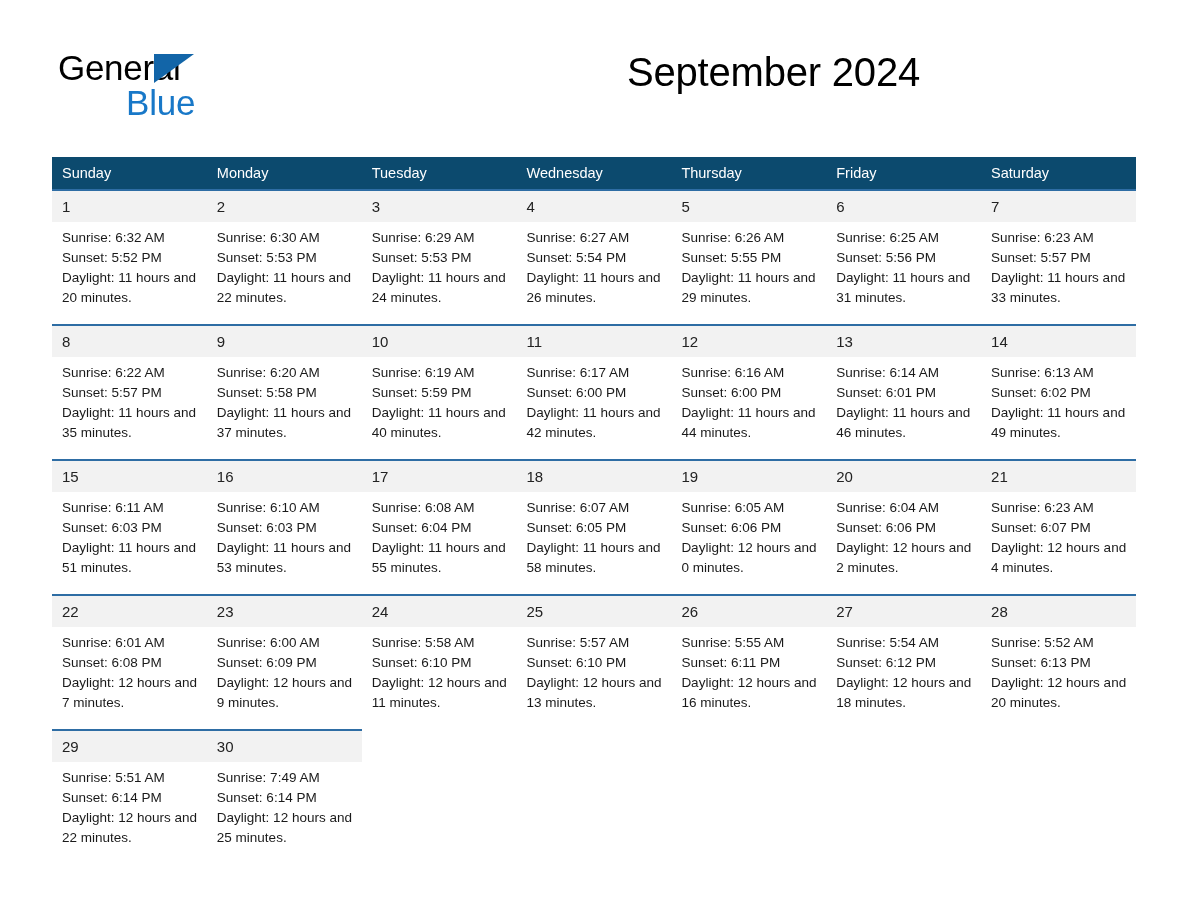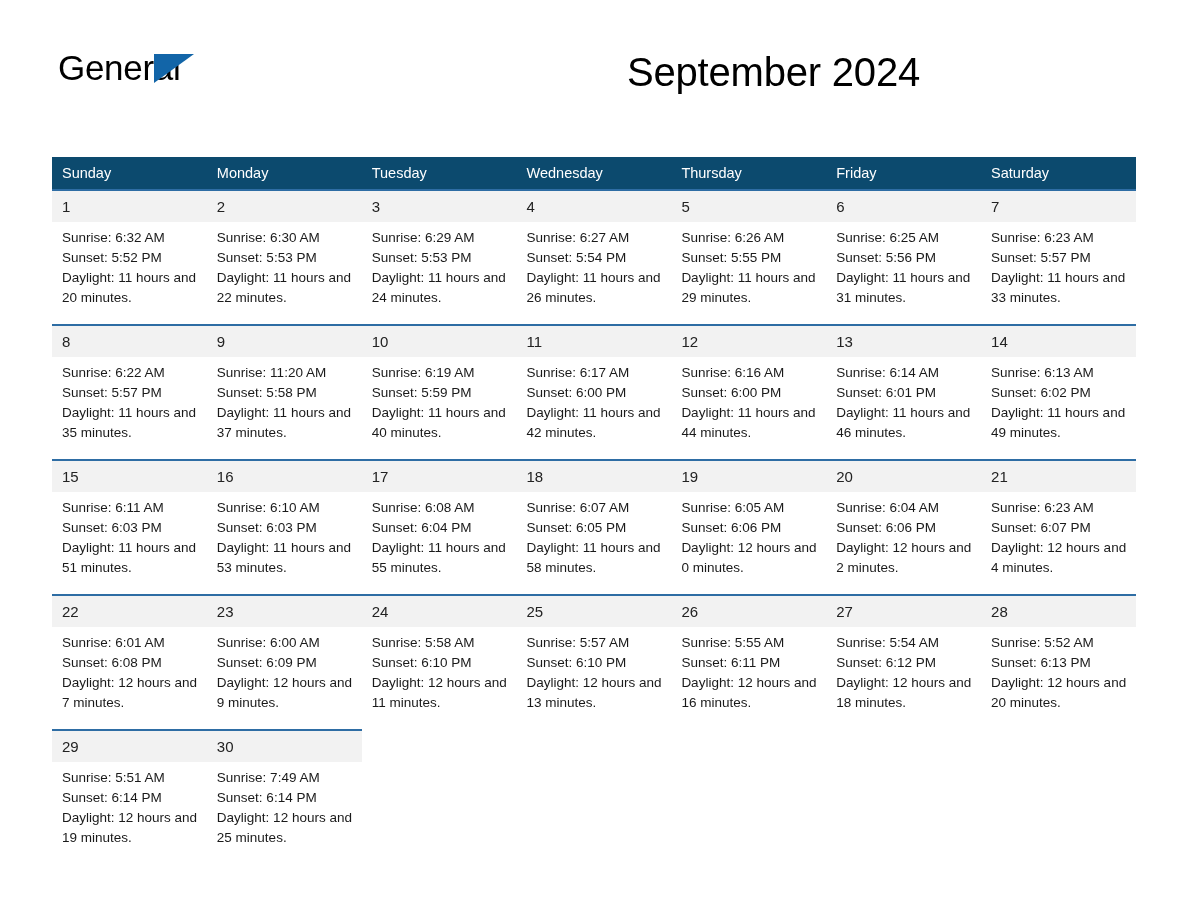--- a/index.html
+++ b/index.html
@@ -155,20 +155,21 @@
 <body>
 
 <div class="page">
 
   <div class="header">
     <div class="logo">
       <span class="logo-row1">
         <span class="logo-general">General</span>
         <span class="logo-triangle"></span>
       </span>
+      <span class="logo-row2">Blue</span>
     </div>
     <h1 class="title">September 2024</h1>
   </div>
 
   <table class="calendar">
     <colgroup>
       <col>
         <col>
         <col>
         <col>
@@ -253,21 +254,21 @@
           <span class="daynum">8</span>
           <span class="info">
             <span>Sunrise: 6:22 AM</span>
             <span>Sunset: 5:57 PM</span>
             <span class="daylight">Daylight: 11 hours and 35 minutes.</span>
           </span>
         </td>
         <td>
           <span class="daynum">9</span>
           <span class="info">
-            <span>Sunrise: 11:20 AM</span>
+            <span>Sunrise: 6:20 AM</span>
             <span>Sunset: 5:58 PM</span>
             <span class="daylight">Daylight: 11 hours and 37 minutes.</span>
           </span>
         </td>
         <td>
           <span class="daynum">10</span>
           <span class="info">
             <span>Sunrise: 6:19 AM</span>
             <span>Sunset: 5:59 PM</span>
             <span class="daylight">Daylight: 11 hours and 40 minutes.</span>
@@ -424,21 +425,21 @@
           </span>
         </td>
       </tr>
 
       <tr class="week-row last-week">
         <td>
           <span class="daynum">29</span>
           <span class="info">
             <span>Sunrise: 5:51 AM</span>
             <span>Sunset: 6:14 PM</span>
-            <span class="daylight">Daylight: 12 hours and 19 minutes.</span>
+            <span class="daylight">Daylight: 12 hours and 22 minutes.</span>
           </span>
         </td>
         <td>
           <span class="daynum">30</span>
           <span class="info">
             <span>Sunrise: 7:49 AM</span>
             <span>Sunset: 6:14 PM</span>
             <span class="daylight">Daylight: 12 hours and 25 minutes.</span>
           </span>
         </td>

